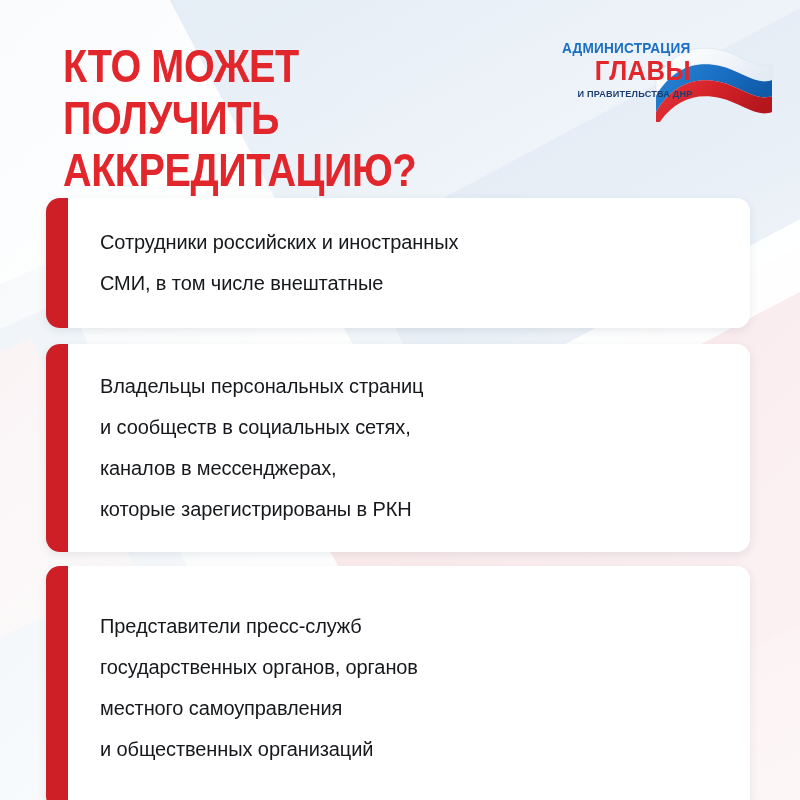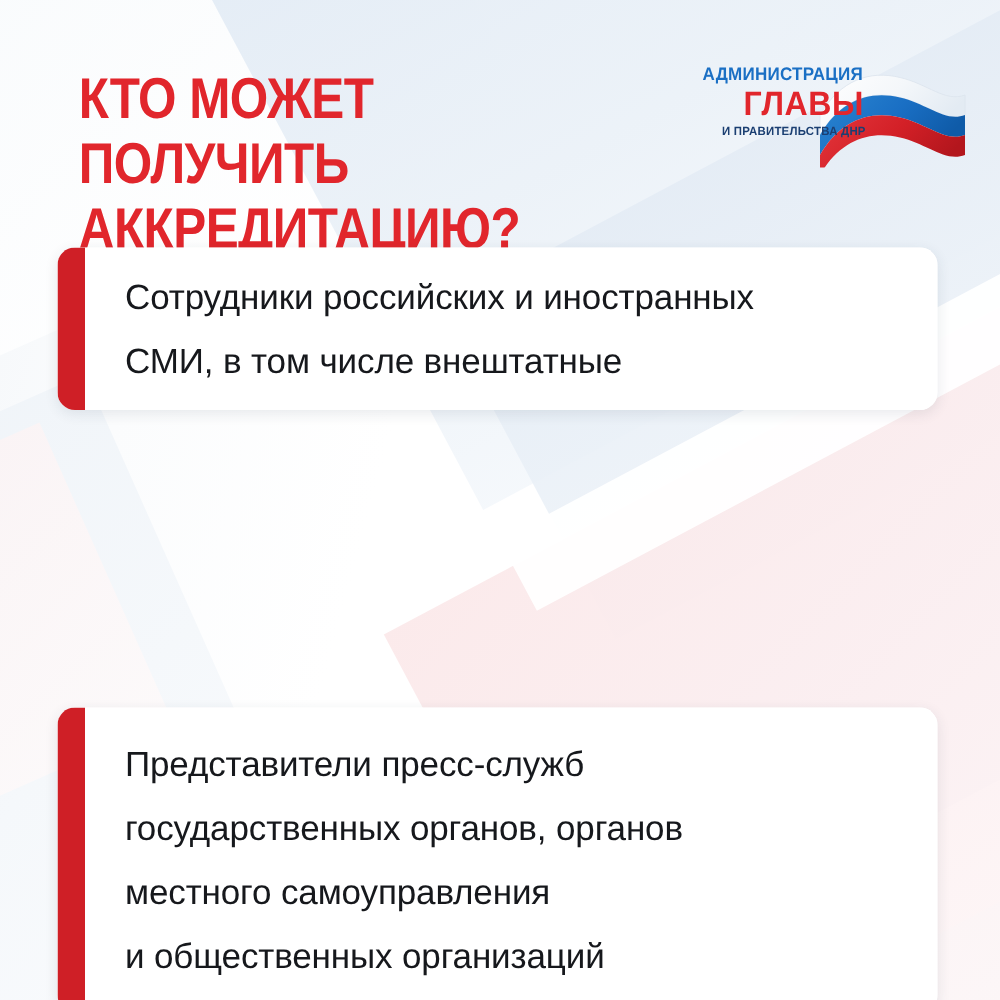--- a/index.html
+++ b/index.html
@@ -112,21 +112,21 @@
     width: 520px;
     height: 420px;
     background: linear-gradient(170deg, #f7fafc 0%, #ffffff 100%);
     transform: rotate(-24deg);
     opacity: .9;
   }
 
   
   .header {
     position: absolute;
-    top: 12px;
+    top: 0;
     left: 0;
     width: 800px;
     height: 180px;
   }
 
   .page-title {
     position: absolute;
     left: 63px;
     top: 40px;
     width: 480px;
@@ -226,22 +226,22 @@
   .card-body {
     flex: 1 1 auto;
     background: #ffffff;
     display: flex;
     align-items: center;
     padding: 0 26px 0 32px;
   }
   .card-text {
     margin: 0;
     color: #16181c;
-    font-size: 28px;
-    line-height: 51px;
+    font-size: 20px;
+    line-height: 41px;
     font-weight: normal;
     white-space: pre-line;
     letter-spacing: -0.1px;
   }
 
   #card-1 { top: 198px;  height: 130px; }
   #card-2 { top: 344px;  height: 208px; }
   #card-3 { top: 566px;  height: 244px; }
 </style>
 </head>
@@ -305,20 +305,29 @@
   <div class="cards">
 
     <div class="card" id="card-1">
       <div class="card-accent"></div>
       <div class="card-body">
         <p class="card-text">Сотрудники российских и иностранных
 СМИ, в том числе внештатные</p>
       </div>
     </div>
 
+    <div class="card" id="card-2">
+      <div class="card-accent"></div>
+      <div class="card-body">
+        <p class="card-text">Владельцы персональных страниц
+и сообществ в социальных сетях,
+каналов в мессенджерах,
+которые зарегистрированы в РКН</p>
+      </div>
+    </div>
 
     <div class="card" id="card-3">
       <div class="card-accent"></div>
       <div class="card-body">
         <p class="card-text">Представители пресс-служб
 государственных органов, органов
 местного самоуправления
 и общественных организаций</p>
       </div>
     </div>

